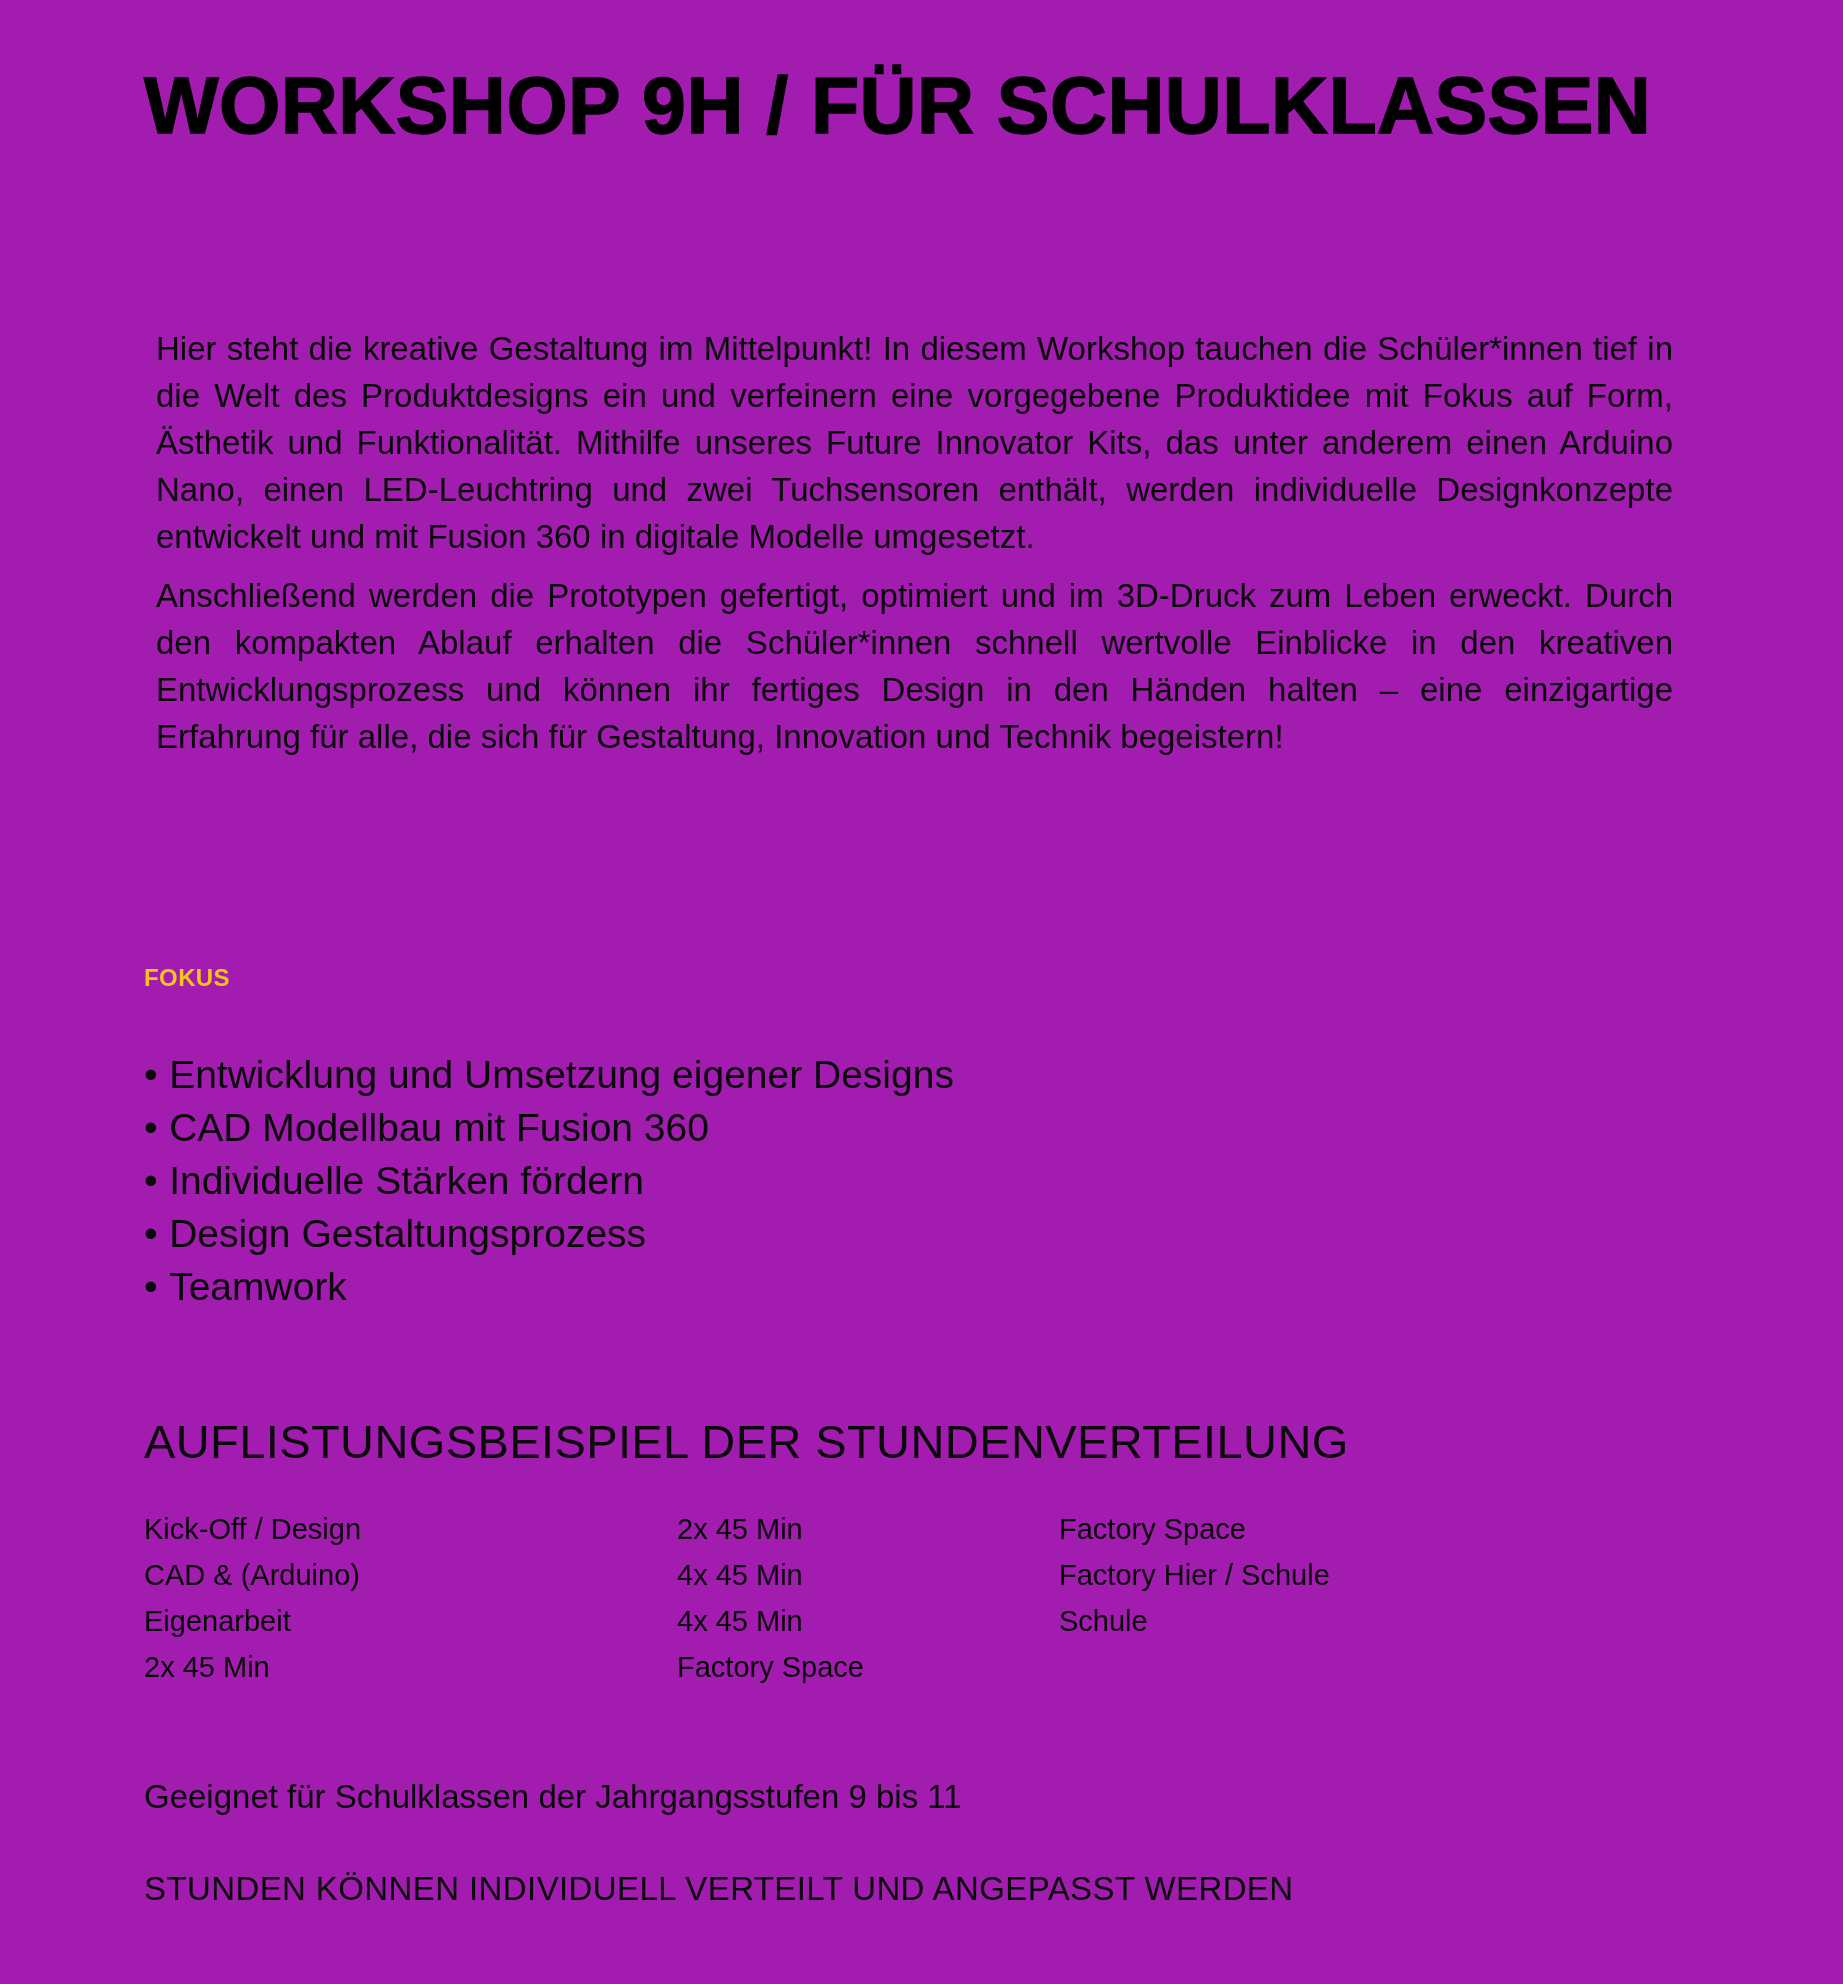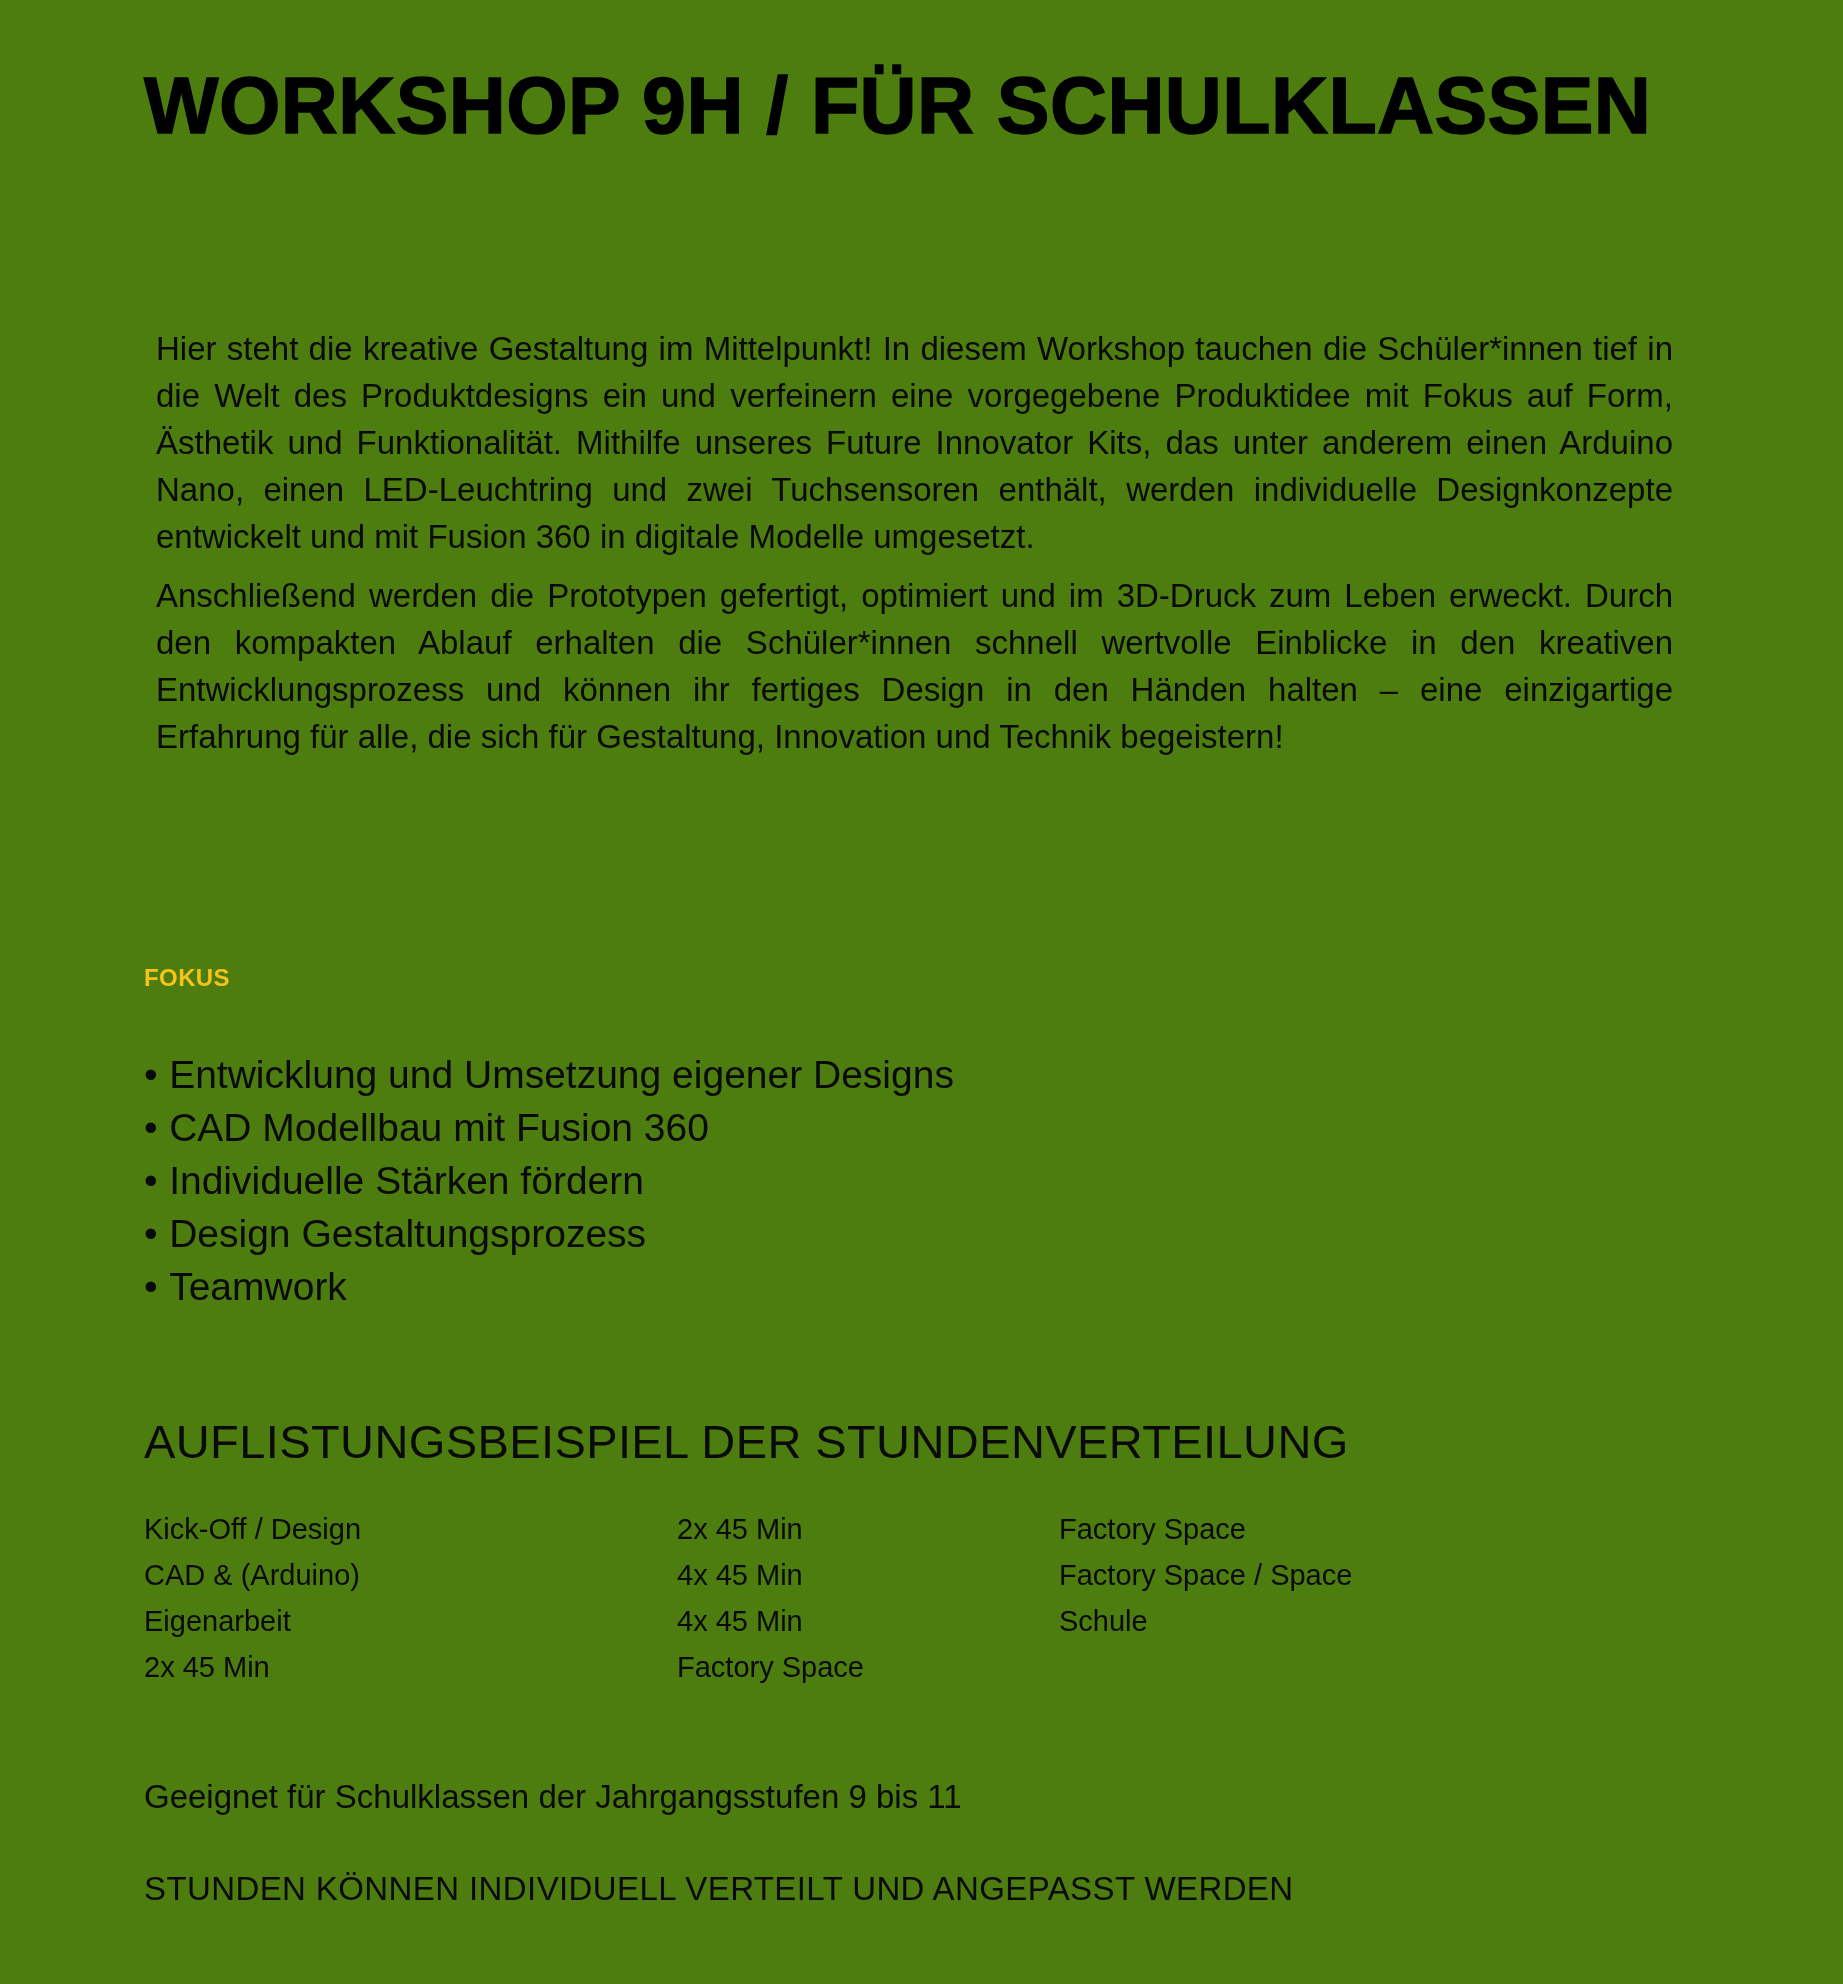--- a/index.html
+++ b/index.html
@@ -4,21 +4,21 @@
 <style>
   html, body {
     margin: 0;
     padding: 0;
     background: #ffffff;
   }
   .page {
     position: relative;
     width: 1843px;
     height: 1985px;
-    background: #4d7c0f;
+    background: #a21caf;
     color: #0a0a0a;
     font-family: "Liberation Sans", sans-serif;
     overflow: hidden;
   }
   .content {
     position: absolute;
     left: 144px;
     top: 0;
     width: 1541px;
   }
@@ -127,21 +127,21 @@
 
     <h3 class="schedule-heading">AUFLISTUNGSBEISPIEL DER STUNDENVERTEILUNG</h3>
 
     <div class="schedule-table">
       <span>Kick-Off / Design</span>
       <span>2x 45 Min</span>
       <span>Factory Space</span>
 
       <span>CAD &amp; (Arduino)</span>
       <span>4x 45 Min</span>
-      <span>Factory Space / Space</span>
+      <span>Factory Hier / Schule</span>
 
       <span>Eigenarbeit</span>
       <span>4x 45 Min</span>
       <span>Schule</span>
 
       <span>2x 45 Min</span>
       <span>Factory Space</span>
     </div>
 
     <p class="suitability">Geeignet für Schulklassen der Jahrgangsstufen 9 bis 11</p>

